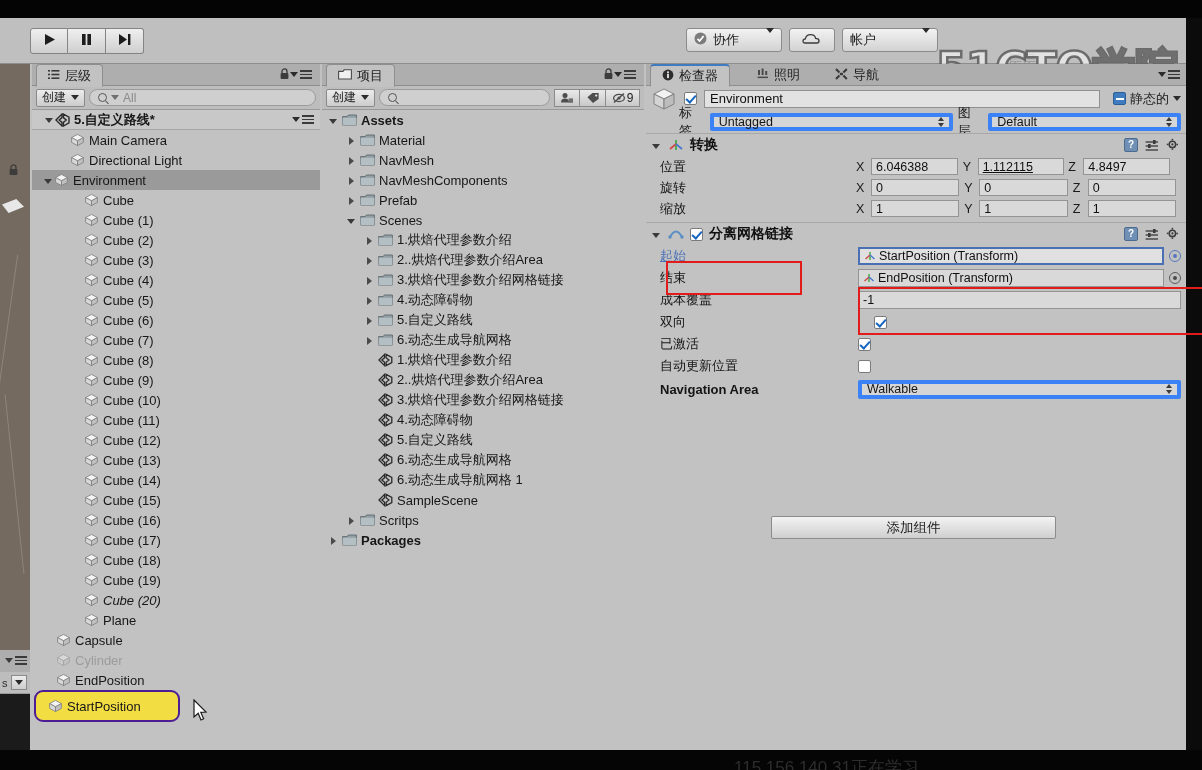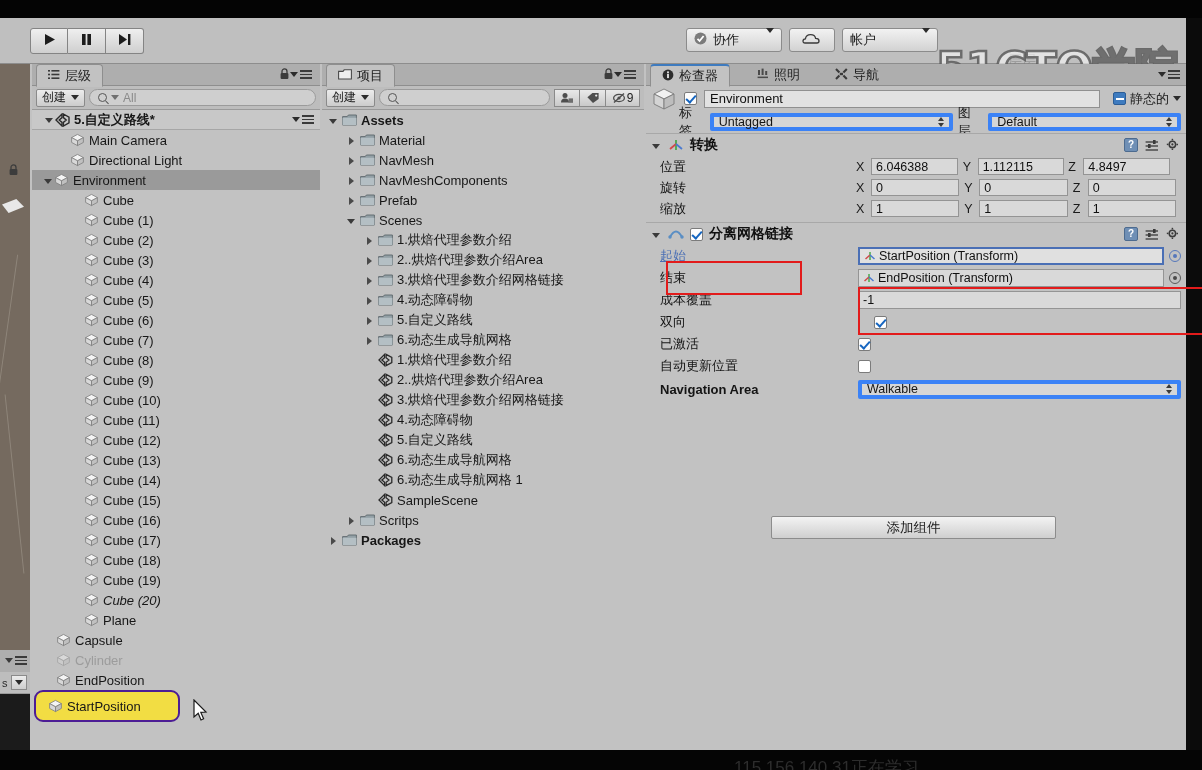--- a/index.html
+++ b/index.html
@@ -1007,21 +1007,21 @@
               </svg>
           </span>
         </span>
       </div>
       <div id="transform-rows">
           <div class="prop">
             <span class="prop-label" style="width: 196px;">位置</span>
             <span class="axis">X</span>
             <span class="numfield" style="width: 104px; margin-right: 5px;">6.046388</span>
             <span class="axis">Y</span>
-            <span class="numfield" style="width: 104px; margin-right: 4px;">1.112115</span>
+            <span class="numfield" style="width: 104px; margin-right: 4px; text-decoration: underline;">1.112115</span>
             <span class="axis">Z</span>
             <span class="numfield" style="width: 104px; margin-right: 11px;">4.8497</span>
           </div>
           <div class="prop">
             <span class="prop-label" style="width: 196px;">旋转</span>
             <span class="axis">X</span>
             <span class="numfield" style="width: 104px; margin-right: 5px;">0</span>
             <span class="axis">Y</span>
             <span class="numfield" style="width: 104px; margin-right: 5px;">0</span>
             <span class="axis">Z</span>

